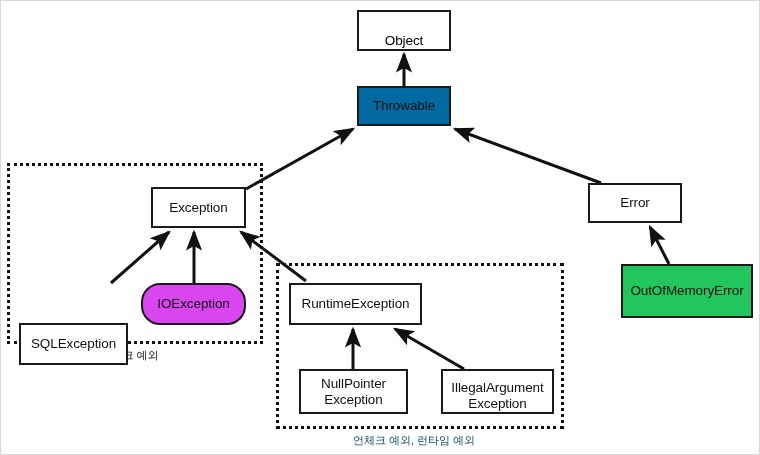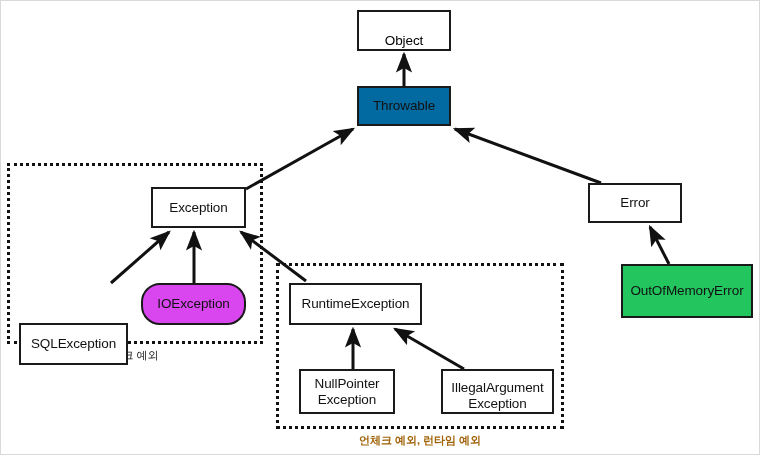--- a/index.html
+++ b/index.html
@@ -81,21 +81,21 @@
         <line x1="352" y1="368" x2="352" y2="328" stroke="#111111" stroke-width="3" marker-end="url(#arrowhead)"></line>
         <line x1="463" y1="368" x2="394" y2="328" stroke="#111111" stroke-width="3" marker-end="url(#arrowhead)"></line>
         <line x1="668" y1="263" x2="649" y2="226" stroke="#111111" stroke-width="3" marker-end="url(#arrowhead)"></line>
       </g>
   </svg>
 
   <div id="groups-layer">
       <div class="group-box" style="left: 6px; top: 162px; width: 256px; height: 181px; border-color: rgb(17, 17, 17);"></div>
       <div class="group-caption" style="left: 6px; top: 347px; width: 256px; color: rgb(17, 17, 17);">체크 예외</div>
       <div class="group-box" style="left: 275px; top: 262px; width: 288px; height: 166px; border-color: rgb(17, 17, 17);"></div>
-      <div class="group-caption" style="left: 275px; top: 432px; width: 288px; color: #a16207; font-weight: bold;">언체크 예외, 런타임 예외</div>
+      <div class="group-caption" style="left: 269px; top: 432px; width: 288px; color: #0c4a6e;">언체크 예외, 런타임 예외</div>
     </div>
   <div id="nodes-layer">
       <div class="node" style="left: 356px; top: 9px; width: 94px; height: 41px; border-color: rgb(26, 26, 26); background: rgb(255, 255, 255); color: #000000; align-items: flex-end;">
         <span class="label">Object</span>
       </div>
       <div class="node" style="left: 356px; top: 85px; width: 94px; height: 40px; border-color: rgb(26, 26, 26); background: #0369a1; color: rgb(17, 17, 17);">
         <span class="label">Throwable</span>
       </div>
       <div class="node" style="left: 150px; top: 186px; width: 95px; height: 41px; border-color: rgb(26, 26, 26); background: rgb(255, 255, 255); color: rgb(17, 17, 17);">
         <span class="label">Exception</span>
@@ -108,21 +108,21 @@
       </div>
       <div class="node" style="left: 140px; top: 282px; width: 105px; height: 42px; border-color: rgb(26, 26, 26); background: #d946ef; color: rgb(17, 17, 17); border-radius: 19px;">
         <span class="label">IOException</span>
       </div>
       <div class="node" style="left: 288px; top: 282px; width: 133px; height: 42px; border-color: rgb(26, 26, 26); background: rgb(255, 255, 255); color: rgb(17, 17, 17);">
         <span class="label">RuntimeException</span>
       </div>
       <div class="node" style="left: 620px; top: 263px; width: 132px; height: 54px; border-color: rgb(26, 26, 26); background: #22c55e; color: rgb(17, 17, 17);">
         <span class="label">OutOfMemoryError</span>
       </div>
-      <div class="node" style="left: 298px; top: 368px; width: 96px; height: 45px; border-color: rgb(26, 26, 26); background: rgb(255, 255, 255); color: rgb(17, 17, 17);">
+      <div class="node" style="left: 298px; top: 368px; width: 109px; height: 45px; border-color: rgb(26, 26, 26); background: rgb(255, 255, 255); color: rgb(17, 17, 17);">
         <span class="label">NullPointer
 Exception</span>
       </div>
       <div class="node" style="left: 440px; top: 368px; width: 113px; height: 45px; border-color: rgb(26, 26, 26); background: rgb(255, 255, 255); color: rgb(17, 17, 17); align-items: flex-end;">
         <span class="label">IllegalArgument
 Exception</span>
       </div>
     </div>
 
 </div>

